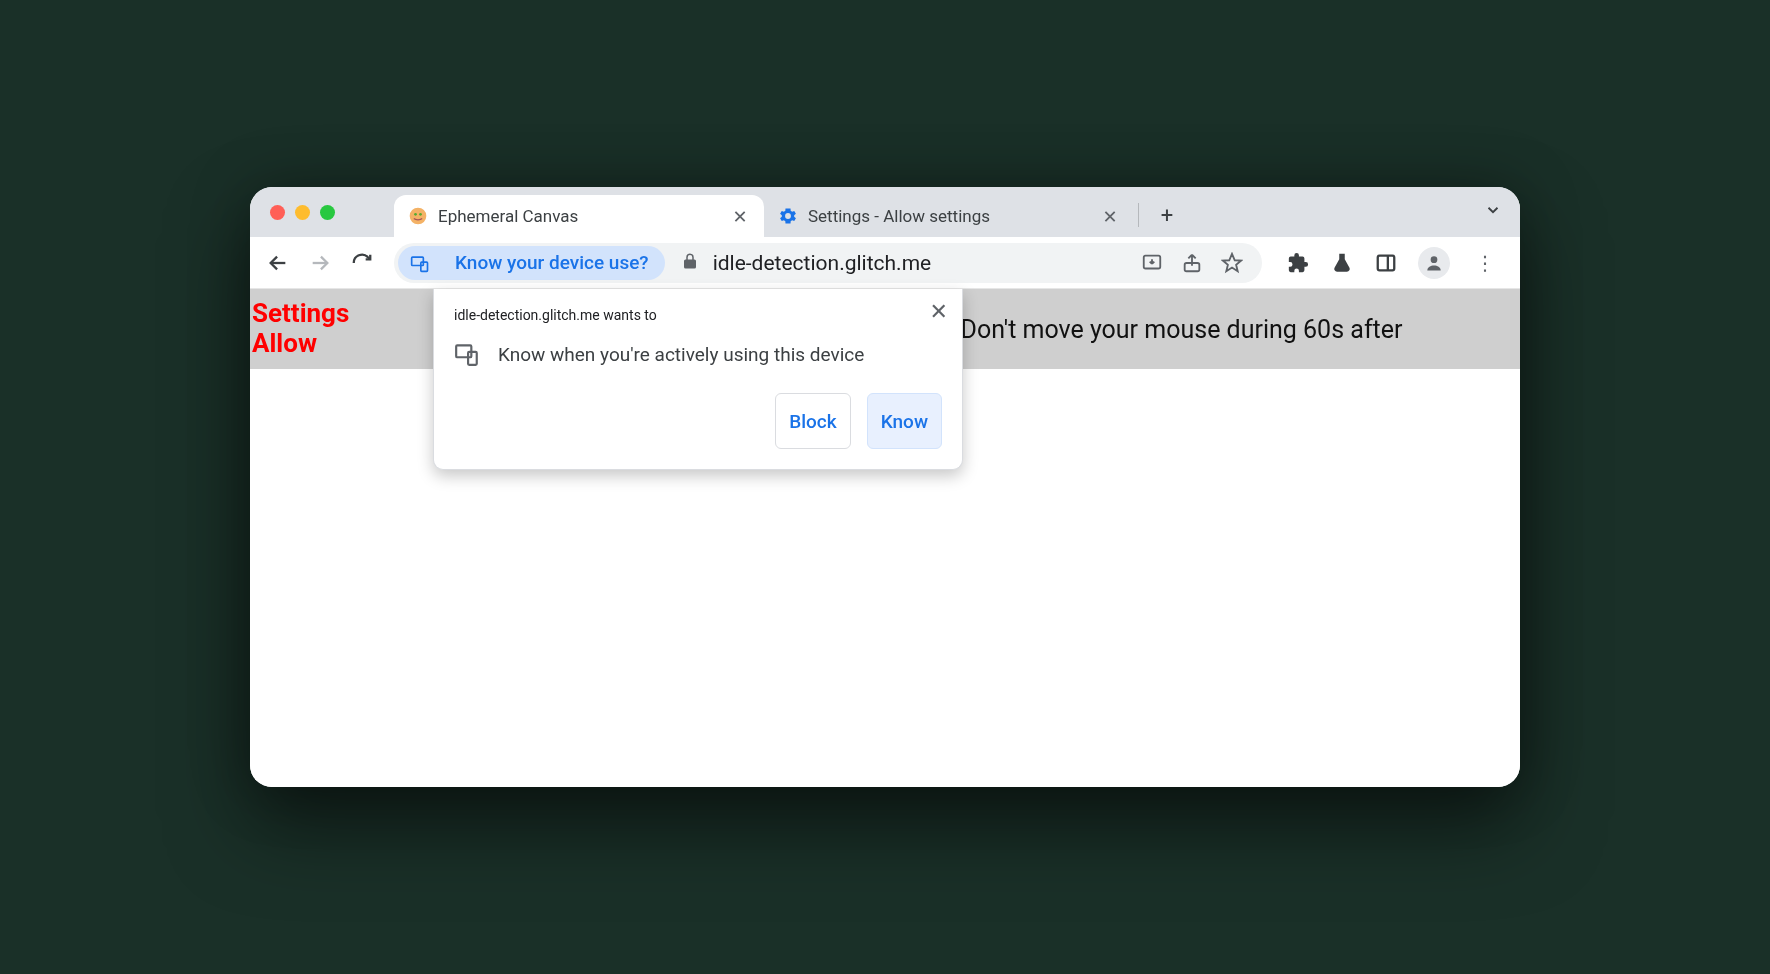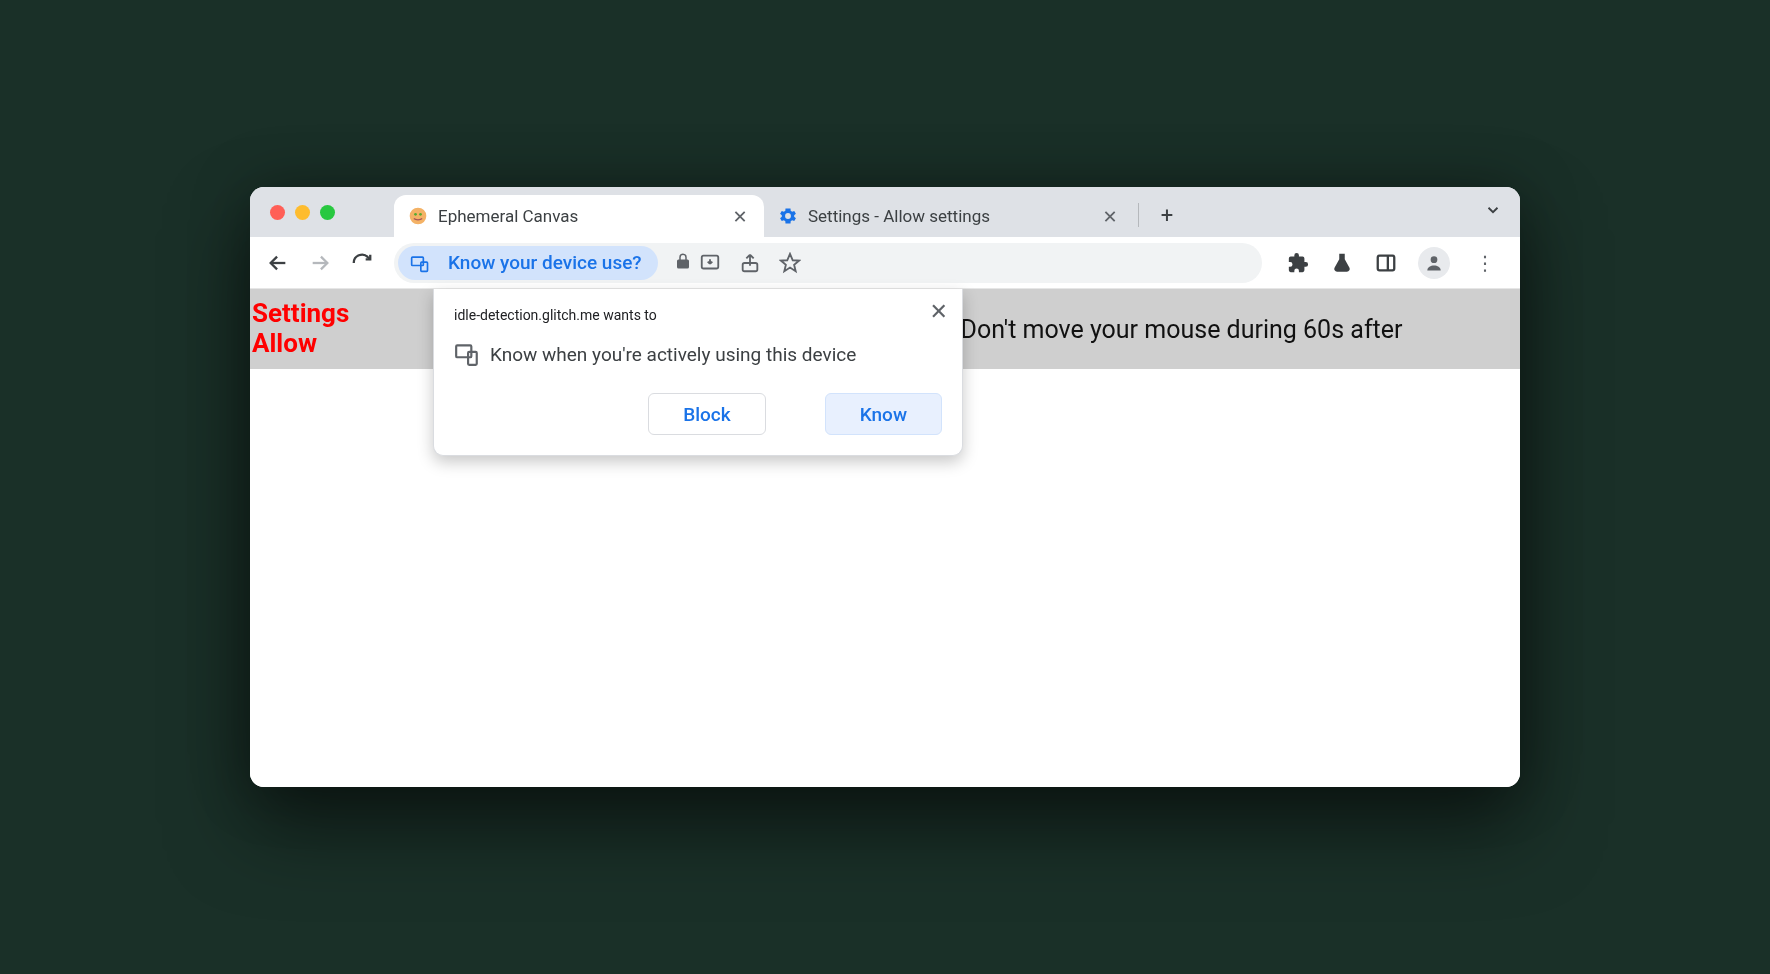--- a/index.html
+++ b/index.html
@@ -9,21 +9,21 @@
     width: 1770px;
     height: 974px;
     display: flex;
     align-items: center;
     justify-content: center;
   }
   .window {
     width: 1270px;
     height: 600px;
     background: #fff;
-    border-radius: 14px;
+    border-radius: 22px;
     box-shadow: 0 40px 80px rgba(0,0,0,0.5), 0 0 60px rgba(0,0,0,0.3);
     overflow: hidden;
     position: relative;
     display: flex;
     flex-direction: column;
   }
   .tabstrip {
     height: 50px;
     background: #dee1e6;
     display: flex;
@@ -94,21 +94,21 @@
     margin: 0 8px;
   }
   .chip {
     background: #d2e3fc;
     color: #1a73e8;
     height: 34px;
     border-radius: 17px;
     display: flex;
     align-items: center;
     padding: 0 16px 0 12px;
-    gap: 18px;
+    gap: 25px;
     font-size: 19px;
     font-weight: 500;
     white-space: nowrap;
   }
   .chip svg { width:20px; height:20px; }
   .lock { color:#5f6368; margin-left:10px;}
   .url { font-size: 21px; color: #202124; flex:1; white-space:nowrap; margin-left:8px;}
   .omni-actions { display:flex; align-items:center; gap:16px; padding-right:10px;}
   .omni-actions .ico, .ext .ico { width:24px; height:24px; color:#5f6368; display:flex; align-items:center; justify-content:center; cursor:pointer;}
   .ext { display:flex; align-items:center; gap:20px; padding: 0 10px;}
@@ -144,28 +144,28 @@
     width: 530px;
     background: #fff;
     border: 1px solid #dadce0;
     border-top: none;
     border-radius: 0 0 10px 10px;
     box-shadow: 0 6px 16px rgba(0,0,0,0.22);
     padding: 18px 20px 20px 20px;
   }
   .permission .pclose { position:absolute; right:14px; top:10px; font-size:22px; color:#5f6368; cursor:pointer;}
   .permission .ptitle { font-size: 14px; color:#202124; margin-bottom:18px; margin-right:30px;}
-  .permission .prow { display:flex; align-items:center; gap:10px; font-size:19px; color:#3c4043; margin-bottom:26px;}
+  .permission .prow { display:flex; align-items:center; gap:18px; font-size:19px; color:#3c4043; margin-bottom:26px;}
   .permission .prow svg { width:26px; height:26px; color:#5f6368;}
   .permission .pbtns { display:flex; justify-content:flex-end; gap:16px;}
   .pbtn {
-    height:42px; padding: 0 34px;
+    height:56px; padding: 0 13px;
     border:1px solid #dadce0; border-radius:6px;
     background:#fff; color:#1a73e8; font-size:19px; font-weight:500;
-    display:flex; align-items:center; cursor:pointer;margin-left:43px;
+    display:flex; align-items:center; cursor:pointer;
   }
   .pbtn.primary { background:#e8f0fe; border-color:#d2e3fc;}
 </style>
 </head>
 <body>
 
 <div class="window">
 
   <div class="tabstrip">
     <div class="traffic">
@@ -231,20 +231,21 @@
             <rect x="2" y="5" width="14" height="10" rx="1"></rect>
             <rect x="13" y="11" width="8" height="11" rx="1"></rect>
           </svg>
         <span>Know your device use?</span>
       </div>
       <span class="lock">
         <svg width="18" height="18" viewBox="0 0 24 24" fill="#5f6368">
             <path d="M12 2a5 5 0 00-5 5v3H6a2 2 0 00-2 2v8a2 2 0 002 2h12a2 2 0 002-2v-8a2 2 0 00-2-2h-1V7a5 5 0 00-5-5zm-3 8V7a3 3 0 016 0v3z"></path>
           </svg>
       </span>
+      <span class="url">idle-detection.glitch.me</span>
       <div class="omni-actions">
         <span class="ico">
           <svg viewBox="0 0 24 24" width="22" height="22" fill="none" stroke="#5f6368" stroke-width="2">
               <rect x="3" y="4" width="18" height="14" rx="2"></rect>
               <path d="M12 8v5m0 0l-2.5-2.5M12 13l2.5-2.5"></path>
             </svg>
         </span>
         <span class="ico">
           <svg viewBox="0 0 24 24" width="22" height="22" fill="none" stroke="#5f6368" stroke-width="2">
               <path d="M12 3v12m0-12l-4 4m4-4l4 4"></path>

